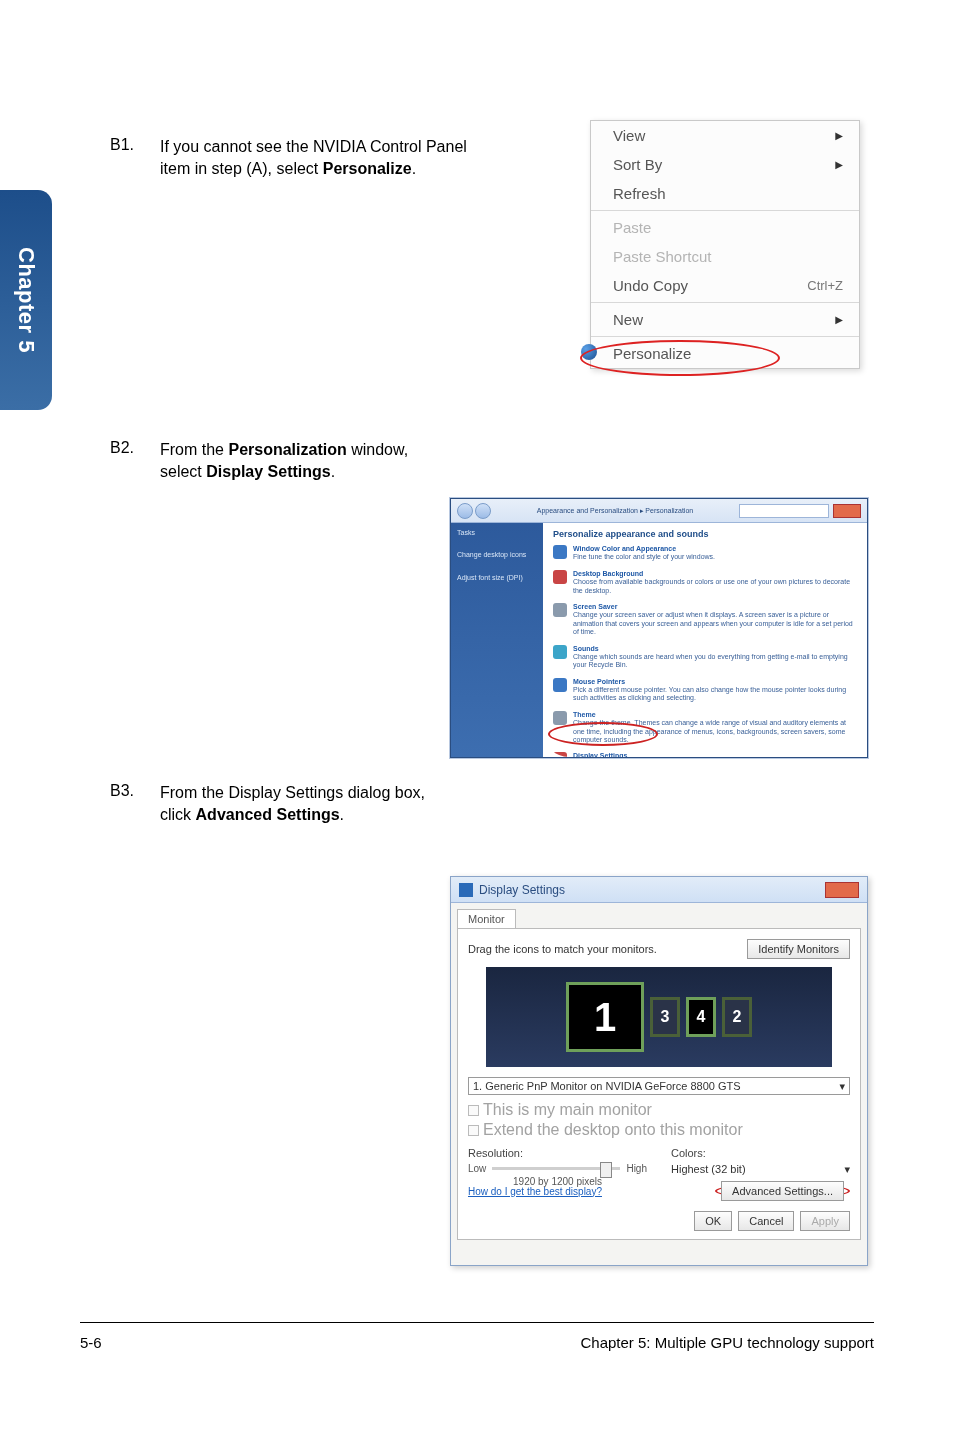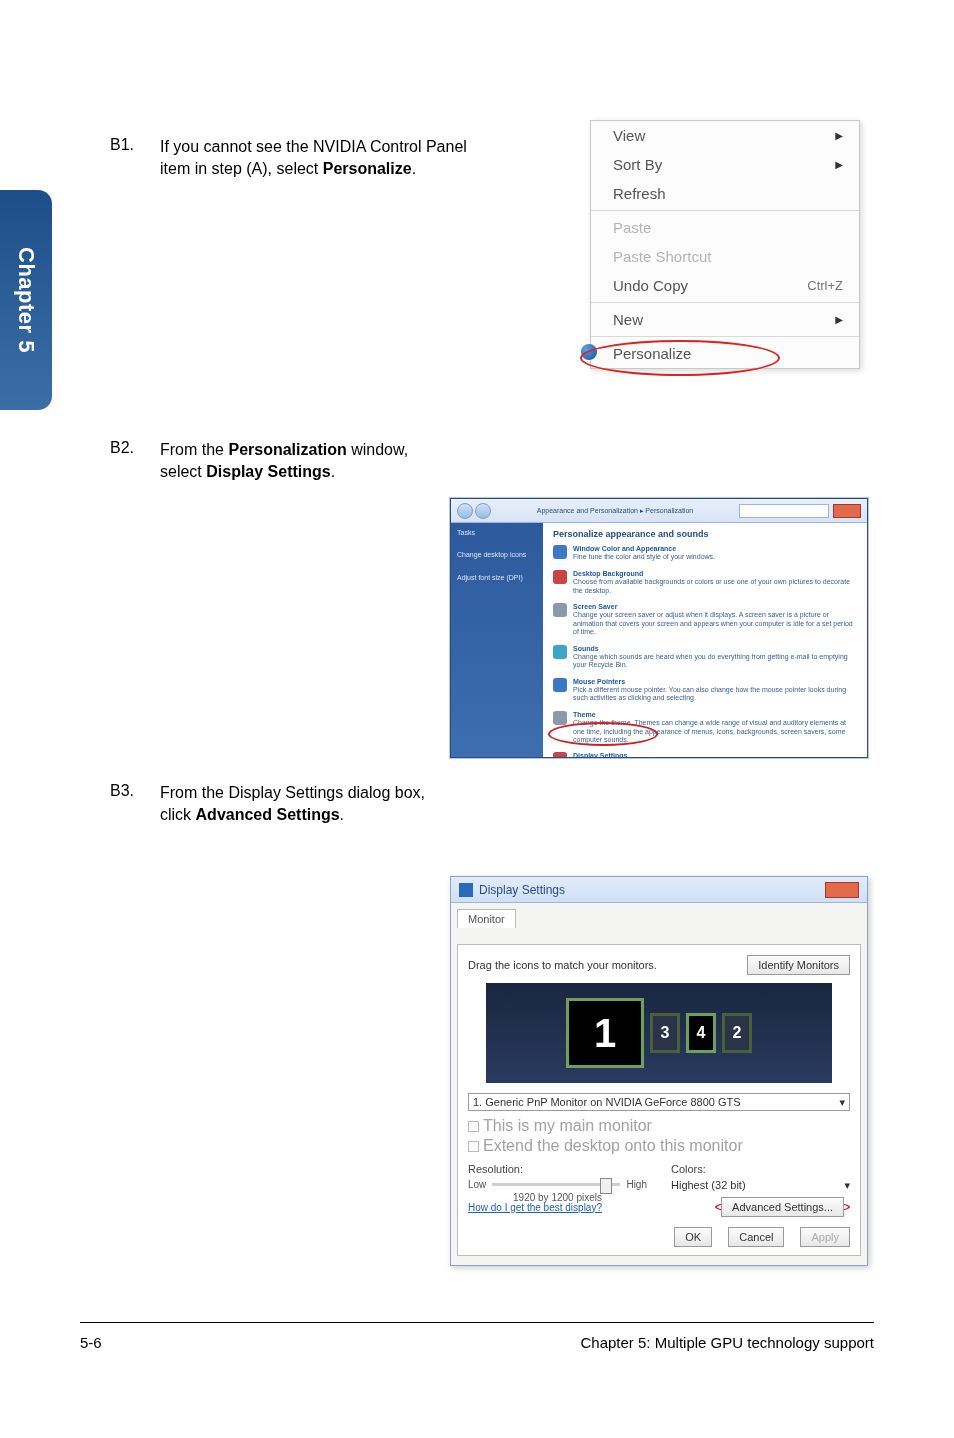--- a/index.html
+++ b/index.html
@@ -59,21 +59,21 @@
     box-shadow: 0 0 0 1px #b8c8e0;
   }
   .pwin-top { height: 24px; background: linear-gradient(#e8eff9,#d7e4f5); border-bottom: 1px solid #9db5d9; display:flex; align-items:center; padding:0 6px; justify-content:space-between;}
   .pwin-top .navbtns { display:flex; gap:2px; }
   .pwin-top .rnd { width:16px;height:16px;border-radius:50%;background:linear-gradient(#cfe0f7,#9cbbe6);border:1px solid #7a9cc9;}
   .pwin-top .search { width:90px;height:14px;border:1px solid #9db5d9;background:#fff;}
   .pwin-top .closebox { width:28px;height:14px;background:#e26a4a;border:1px solid #a33; margin-left:4px;}
   .pwin-body { display:flex; height: calc(100% - 24px); }
   .pwin-side { width: 92px; background: linear-gradient(#2d5a9c,#3d6eb0); color:#d9e6f7; padding:6px; }
   .pwin-side div { margin-bottom: 14px; font-size:7px; line-height:1.2; }
-  .pwin-main { flex:1; padding: 6px 10px; overflow:hidden; }
+  .pwin-main { flex:1; padding: 6px 10px; overflow:hidden;border-radius:26px; }
   .pwin-main h4 { color:#214f8a; font-size:9px; font-weight:600; margin-bottom:6px; }
   .pitem { display:flex; gap:6px; margin-bottom:8px; }
   .pitem .ico { width:14px;height:14px;background:#3b78c4;border-radius:3px;flex-shrink:0; }
   .pitem .ico.red { background:#c94545; }
   .pitem .ico.gray { background:#8a9aac; }
   .pitem .ico.cyan { background:#3ca5c9; }
   .pitem .txt { font-size:7px; color:#3a6098; line-height:1.2; }
   .pitem .txt .ttl { color:#1e58a6; font-weight:600; }
   .ds-ellipse {
     position: absolute; left: 548px; top: 722px; width: 110px; height: 24px;
@@ -82,42 +82,42 @@
   
   .dsdlg {
     position: absolute; left: 450px; top: 876px; width: 418px; height: 390px;
     background: #f4f4f2; border: 1px solid #8aa4c8; font-size: 11px; color:#333;
     box-shadow: 2px 2px 6px rgba(0,0,0,.2);
   }
   .dsdlg-title { height: 26px; background: linear-gradient(#e2ecf8,#cfe0f5); border-bottom:1px solid #9db5d9; display:flex; align-items:center; padding:0 8px; color:#2a4d80; font-size:12px; }
   .dsdlg-title .ico { width:14px;height:14px;background:#2a6ab8;margin-right:6px; }
   .dsdlg-title .close { margin-left:auto; width:34px;height:16px;background:#e26a4a;border:1px solid #a33;}
   .dsdlg-tab { display:inline-block; background:#fff; border:1px solid #bbb; border-bottom:none; padding:3px 10px; margin:6px 0 0 6px; font-size:11px; color:#555;}
-  .dsdlg-panel { background:#fff; border:1px solid #bbb; margin:16px 6px 6px 6px; padding:10px; height: 312px; position:relative;}
+  .dsdlg-panel { background:#fff; border:1px solid #bbb; margin:0 6px 6px 6px; padding:10px; height: 312px; position:relative;}
   .dsdlg-row1 { display:flex; justify-content:space-between; align-items:center; margin-bottom:8px;}
   .btn { background:linear-gradient(#fdfdfd,#e7e7e7); border:1px solid #9a9a9a; padding:3px 10px; font-size:11px; color:#333;}
   .monitor-area { background: linear-gradient(#1a2640,#2a3b60); height:100px; margin: 4px 18px 10px 18px; display:flex; align-items:center; justify-content:center; gap:6px;}
   .mon { background:#000; color:#fff; display:flex; align-items:center; justify-content:center; font-weight:700; border:3px solid #6fa05a; }
   .mon.big { width:78px; height:70px; font-size:40px; border-color:#6fa05a;}
   .mon.sm { width:30px; height:40px; font-size:16px; border-color:#4a6038; background:#2a3348;}
   .selrow { margin: 6px 0; }
   .selrow select, .selrow .fakeselect { width:100%; border:1px solid #9a9a9a; font-size:11px; padding:2px 4px; background:#fff;}
   .chkrow { color:#a2a2a2; font-size:16px; margin:2px 0; display:flex; align-items:center; gap:4px;}
   .chkrow .chk { width:11px;height:11px;border:1px solid #bbb;background:#fafafa;}
   .rescol { display:flex; justify-content:space-between; margin-top:8px;gap:24px;}
   .rescol .col { width:48%; }
   .rescol label { font-size:11px; color:#444; display:block; margin-bottom:4px;}
   .slider { display:flex; align-items:center; gap:6px; font-size:10px; color:#555;}
   .slider .track { flex:1; height:3px; background:#cfcfcf; position:relative;}
   .slider .track::after { content:''; position:absolute; right:8px; top:-5px; width:10px;height:14px;background:#f0f0f0;border:1px solid #888;}
   .reslabel { text-align:center; font-size:10px; color:#555; margin-top:2px;}
   .helplink { color:#1b5fbf; font-size:10px; text-decoration:underline; }
   .advbtn-row { position:absolute; bottom: 40px; left:10px; right:10px; display:flex; justify-content:space-between; align-items:center;}
   .adv-ellipse { border:2px solid #c22; border-radius: 50%/50%; padding: 0 4px;}
-  .dlg-btns { position:absolute; bottom:8px; right:10px; display:flex; gap:16px;}
+  .dlg-btns { position:absolute; bottom:8px; right:10px; display:flex; gap:6px;}
   .btn.disabled { color:#aaa; }
   
   .footer-line { position:absolute; left:80px; right:80px; top:1322px; border-top:1px solid #000; }
   .footer { position:absolute; left:80px; right:80px; top:1334px; display:flex; justify-content:space-between; font-size:15px; }
 </style>
 </head>
 <body>
 
 <div class="page">
 

